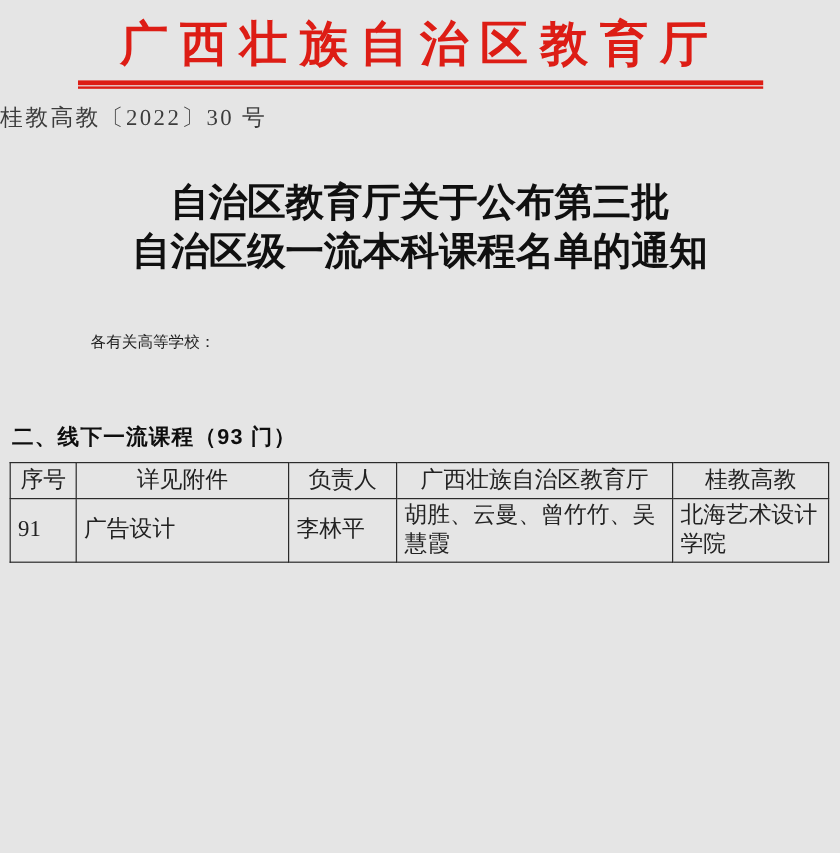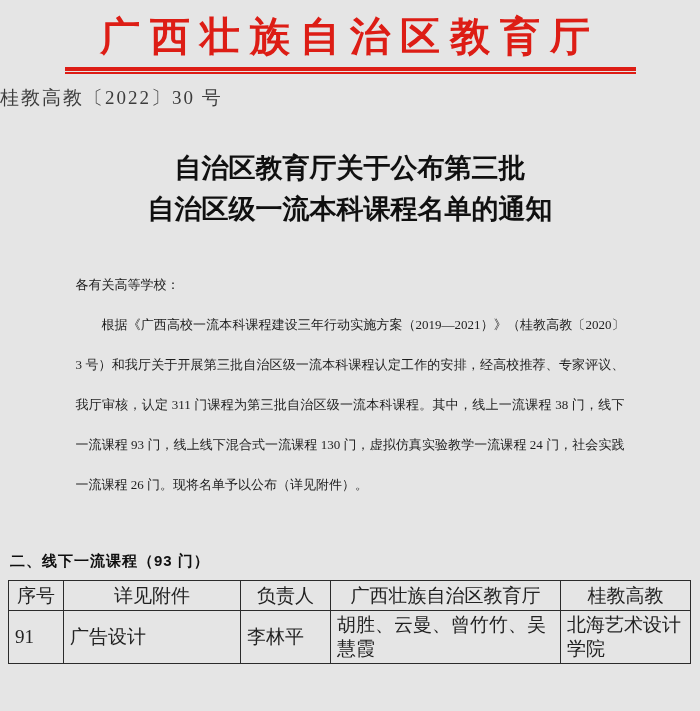--- a/index.html
+++ b/index.html
@@ -32,38 +32,38 @@
   .doc-number {
     margin: 11px 70px 0 0;
     text-align: left;
     font-size: 19px;
     letter-spacing: 2px;
     color: #3c3c3c;
   }
   .doc-title {
     margin-top: 37px;
     text-align: center;
-    font-size: 27px;
+    font-size: 32px;
     font-weight: bold;
     line-height: 41px;
     color: #101010;
   }
   .body-block {
     width: 549px;
     margin: 35px auto 0 auto;
     font-size: 13px;
     line-height: 40px;
     text-align: justify;
     color: #1d1d1d;
   }
   .salutation { margin: 0; }
   .paragraph { margin: 0; text-indent: 2em; }
   .section-heading {
     margin: 47px 0 0 10px;
-    font-size: 15px;
+    font-size: 18px;
     font-weight: bold;
     letter-spacing: 1px;
     color: #0e0e0e;
     font-family: "Liberation Sans", "DejaVu Sans", sans-serif;
   }
   table.course-table {
     margin: 9px 0 0 8px;
     width: 682px;
     border-collapse: collapse;
     table-layout: fixed;
@@ -92,21 +92,20 @@
 
   <div class="doc-number">桂教高教〔2022〕30 号</div>
 
   <div class="doc-title">
     <div>自治区教育厅关于公布第三批</div>
     <div>自治区级一流本科课程名单的通知</div>
   </div>
 
   <div class="body-block">
     <p class="salutation">各有关高等学校：</p>
-    <p class="paragraph">根据《广西高校一流本科课程建设三年行动实施方案（2019—2021）》（桂教高教〔2020〕3 号）和我厅关于开展第三批自治区级一流本科课程认定工作的安排，经高校推荐、专家评议、我厅审核，认定 311 门课程为第三批自治区级一流本科课程。其中，线上一流课程 38 门，线下一流课程 93 门，线上线下混合式一流课程 130 门，虚拟仿真实验教学一流课程 24 门，社会实践一流课程 26 门。现将名单予以公布（详见附件）。</p>
   </div>
 
   <div class="section-heading">二、线下一流课程（93 门）</div>
 
   <table class="course-table">
     <colgroup>
       <col style="width:55px">
       <col style="width:177px">
       <col style="width:90px">
       <col style="width:230px">

